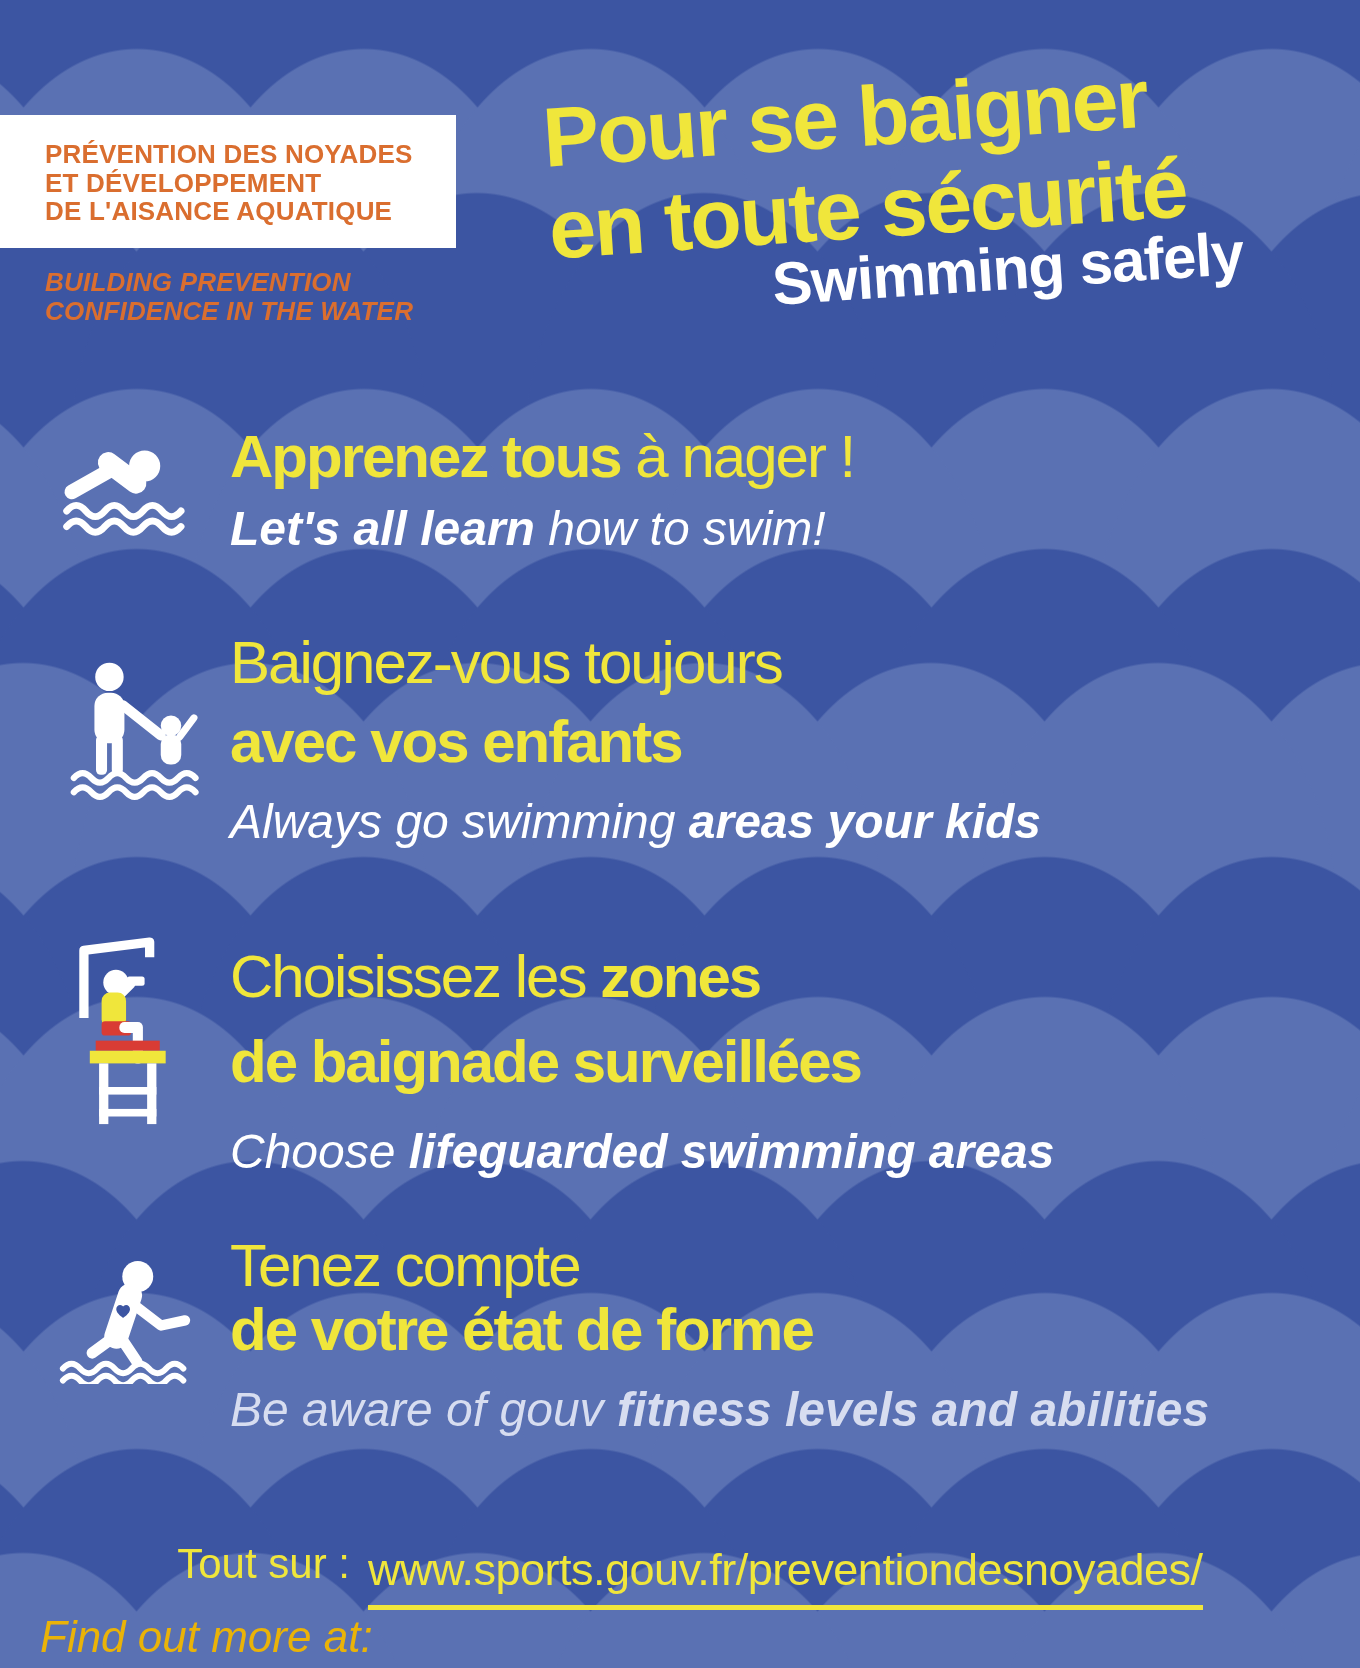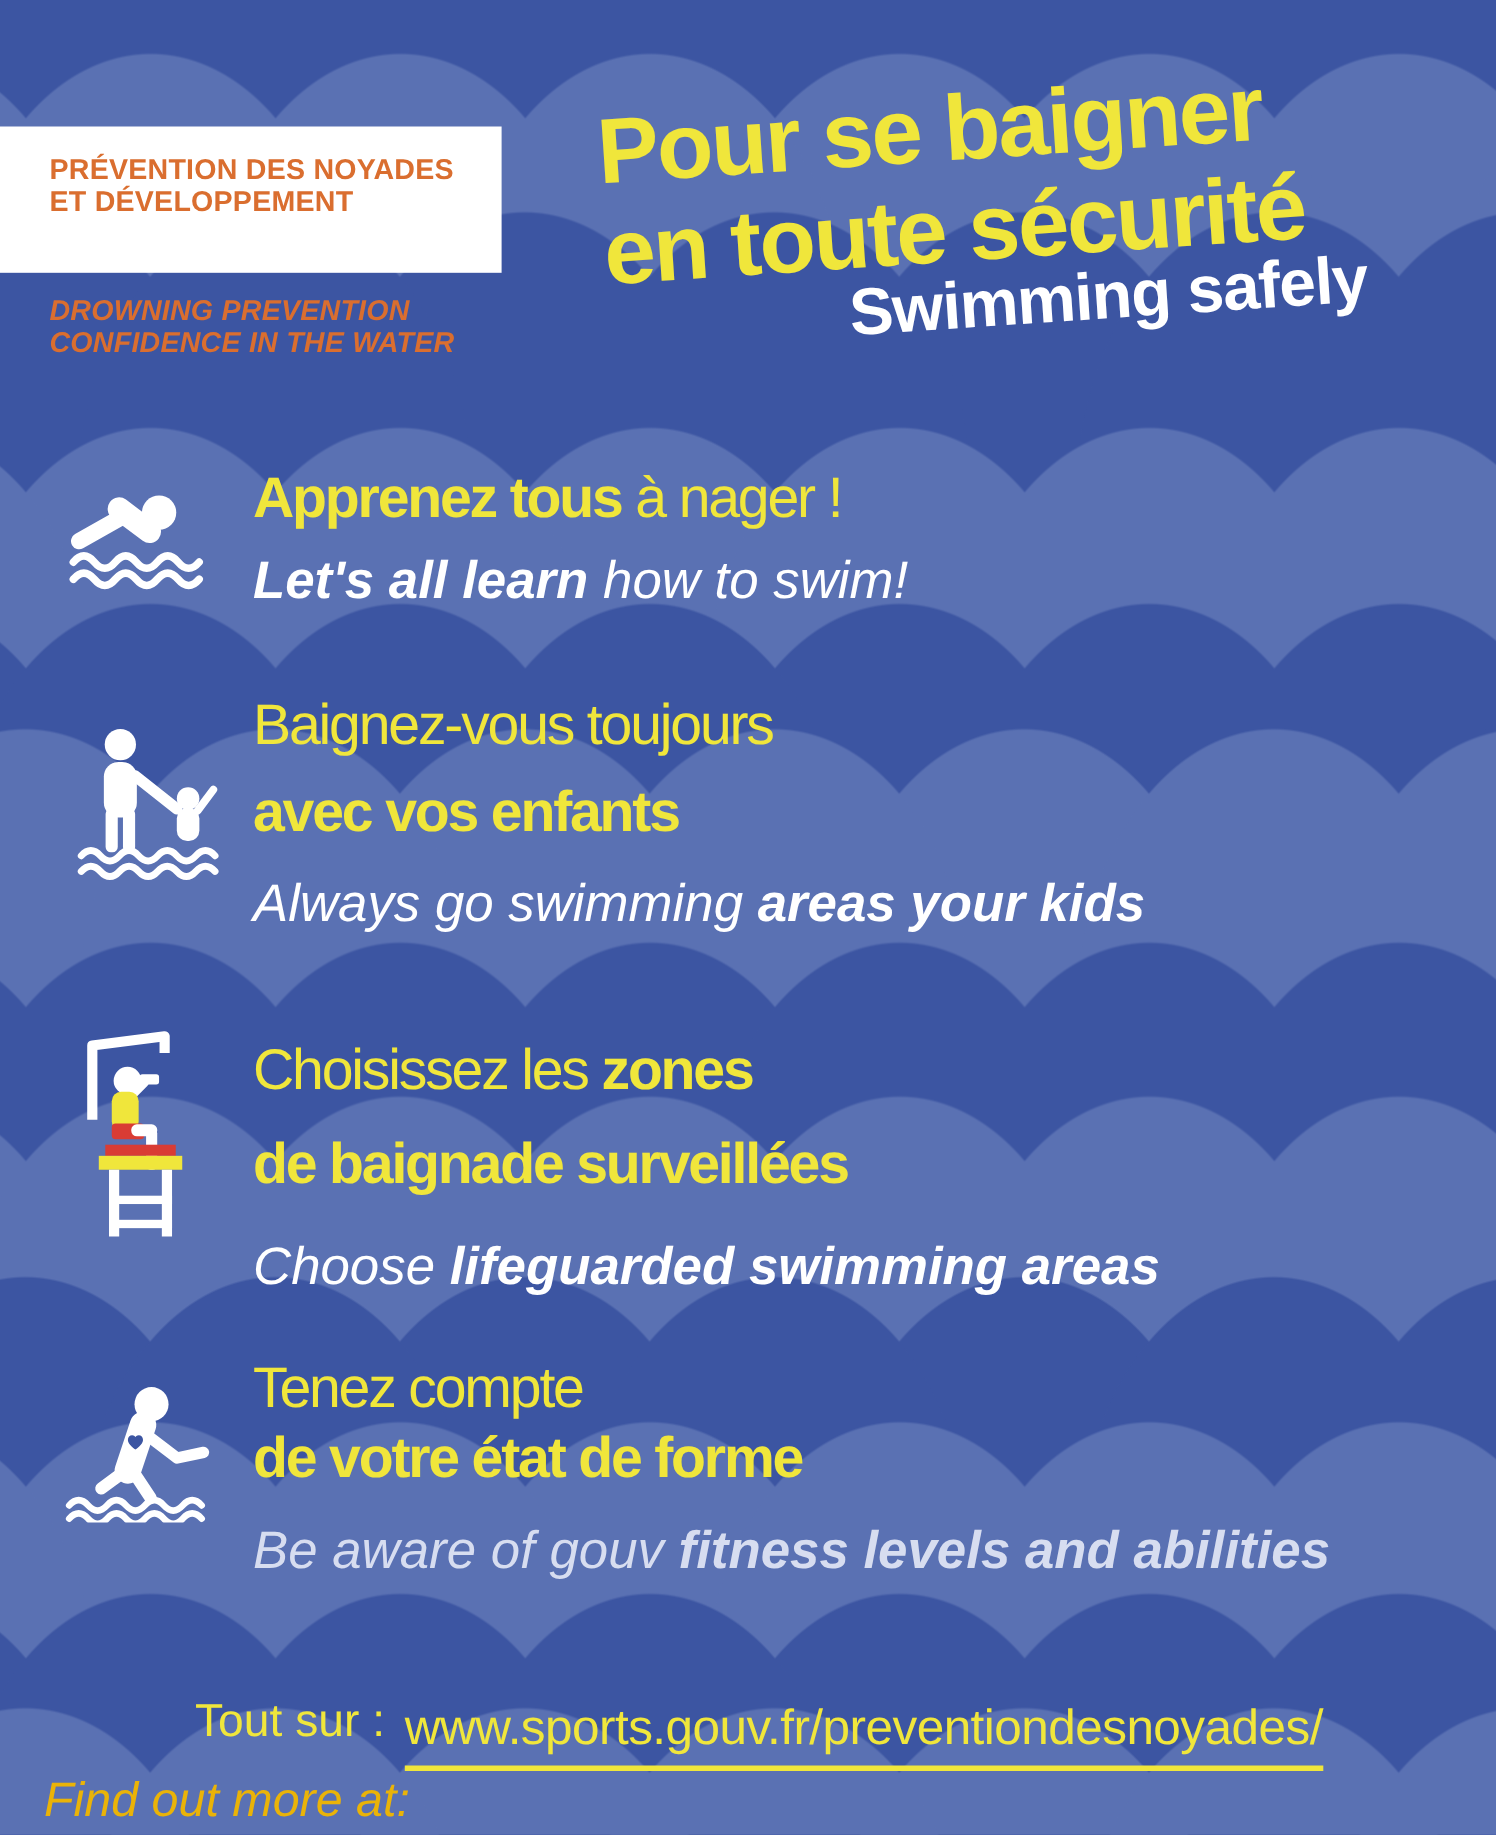--- a/index.html
+++ b/index.html
@@ -64,21 +64,21 @@
   .title-en{
     left:770px;top:250px;
     transform:rotate(-3.8deg);transform-origin:left top;
     color:#fff;
     font-size:60px;font-weight:700;letter-spacing:-1px;
     white-space:nowrap;
   }
   .h1s{font-size:65px;}           
   .hline{
     color:var(--yellow);
-    font-size:52px;line-height:1;letter-spacing:-2px;
+    font-size:60px;line-height:1;letter-spacing:-2px;
     white-space:nowrap;left:230px;
   }
   .hlight{font-weight:400;}
   .hbold{font-weight:700;}
   .sub{
     color:#fff;font-style:italic;font-size:48px;line-height:1;
     white-space:nowrap;left:230px;
   }
   .sub .b{font-weight:700;}
   .sub.dim{color:var(--dim);}
@@ -114,23 +114,24 @@
     <div class="wave wd" style="top:1160px;background-position:113px 0,340px 0;"></div>
     <div class="wave wl" style="top:1292px;background-position:227px 0,454px 0;"></div>
     <div class="wave wd" style="top:1448px;background-position:0 0,227px 0;"></div>
     <div class="wave wl" style="top:1552px;background-position:113px 0,340px 0;"></div>
   </div>
 
   <div class="abs logo-box"></div>
   <div class="abs logo-fr">
     <div>PRÉVENTION DES NOYADES</div>
     <div>ET DÉVELOPPEMENT</div>
+    <div>DE L'AISANCE AQUATIQUE</div>
   </div>
   <div class="abs logo-en">
-    <div>DROWNING PREVENTION</div>
+    <div>BUILDING PREVENTION</div>
     <div>CONFIDENCE IN THE WATER</div>
   </div>
 
   <div class="abs title">
     <div>Pour se baigner</div>
     <div>en toute sécurité</div>
   </div>
   <div class="abs title-en">Swimming safely</div>
 
   <svg class="icon" style="left:58px;top:440px;" width="130" height="97" viewBox="0 0 150 112">

